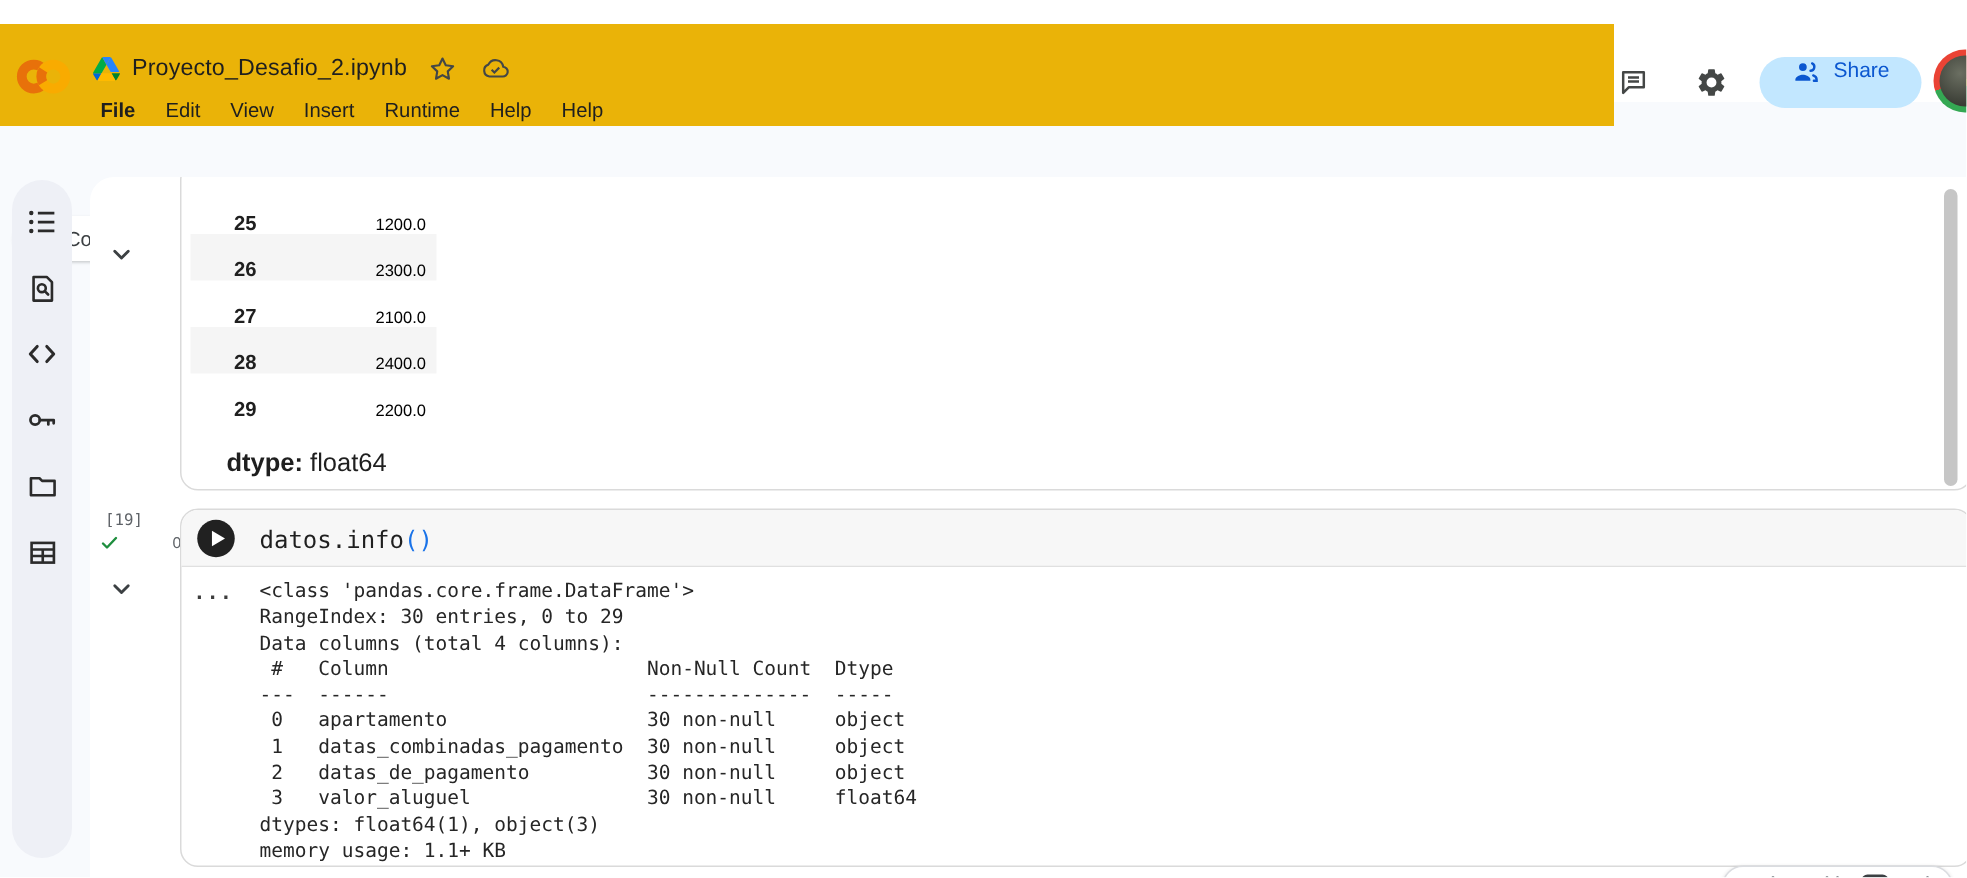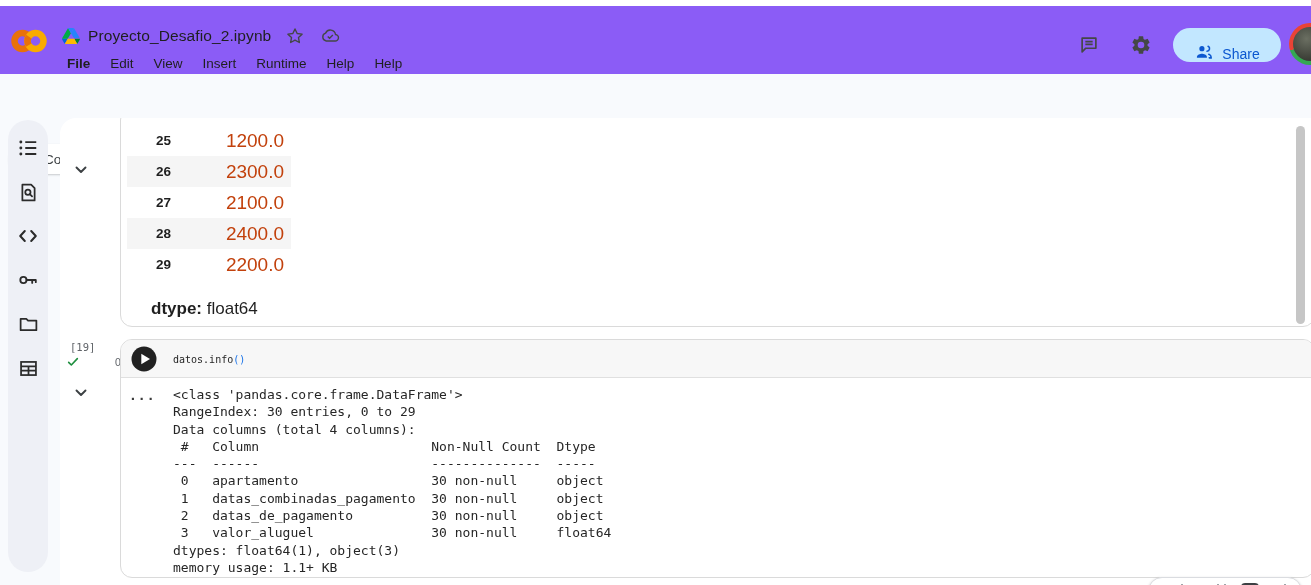--- a/index.html
+++ b/index.html
@@ -1,34 +1,34 @@
 <!DOCTYPE html>
 <html><head>
 <meta charset="utf-8">
 <style>
   * { margin:0; padding:0; box-sizing:border-box; }
   html,body { width:1311px; height:585px; overflow:hidden; background:#fff;
               font-family:"Liberation Sans", sans-serif; }
   .screen { position:relative; width:1311px; height:585px; background:#fff; overflow:hidden; }
 
   
-  .header { position:absolute; left:0; top:6px; width:1311px; height:68px; background:#8b5cf6; }
+  .header { position:absolute; left:0; top:16px; width:1076px; height:68px; background:#eab308; }
   .logo { position:absolute; left:9px; top:20px; width:40px; height:30px; }
   .title-row { position:absolute; left:62px; top:17px; height:26px; display:flex; align-items:center; gap:8px; }
   .nb-title { font-size:15.5px; color:#1f1f1f; letter-spacing:.1px; }
   .title-row .mini-icon { margin-left:6px; display:flex; align-items:center; }
   .menu-bar { position:absolute; left:58px; top:46px; height:22px; display:flex; align-items:center; }
   .menu-item { font-size:13.5px; color:#1f1f1f; padding:0 10px; cursor:default; }
   .menu-item:first-child { padding-left:9px;font-weight:bold; }
 
   .hdr-icon { position:absolute; top:28px; width:22px; height:22px; }
   .icon-comment { left:1078px; }
   .icon-gear { left:1130px; }
   .share-btn { position:absolute; left:1173px; top:22px; height:34px; width:108px;
-               background:#c2e7ff; border-radius:17px; display:flex; align-items:flex-end;
+               background:#c2e7ff; border-radius:17px; display:flex; align-items:flex-start;
                justify-content:center; gap:8px; }
   .share-label { font-size:14px; color:#0b57d0; font-weight:500; }
   .avatar { position:absolute; left:1289px; top:17px; width:42px; height:42px; border-radius:50%;
             background:conic-gradient(#ea4335 0 12%, #fbbc04 12% 45%, #34a853 45% 70%, #ea4335 70% 100%);
             display:flex; align-items:center; justify-content:center; }
   .avatar-inner { width:34px; height:34px; border-radius:50%;
             background:radial-gradient(circle at 40% 35%, #6b6f62, #3a3d35 70%); }
 
   
   .lower-bg { position:absolute; left:0; top:68px; width:1311px; height:517px; background:#f8fafd; }
@@ -61,41 +61,41 @@
   .sb-btn { width:28px; height:28px; margin-bottom:16px; display:flex; align-items:center; justify-content:center; }
 
   .card { position:absolute; left:60px; top:118px; width:1251px; height:467px; background:#fff;
           border-top-left-radius:16px; overflow:hidden; }
 
   .cell-box { position:absolute; left:60px; right:-4px; border:1px solid #dadada; border-radius:12px; background:#fff; }
   .cell1 { top:-10px; height:219px; }
   .cell2 { top:221px; height:239px; }
 
   .series-table { position:absolute; left:6px; top:16px; width:164px; }
-  .series-row { height:31px; display:flex; align-items:center; }
+  .series-row { height:31px; display:flex; align-items:flex-end; }
   .series-row:nth-child(even) { background:#f5f5f5; }
   .series-index { width:60px; padding-left:29px; font-size:13.5px; font-weight:700; color:#1f1f1f; }
-  .series-value { flex:1; text-align:right; padding-right:7px; font-size:19px; color:#c2410c; }
+  .series-value { flex:1; text-align:right; padding-right:7px; font-size:11px; color:#000000; }
   .dtype-row { position:absolute; left:30px; top:190px; font-size:17px; color:#1f1f1f; }
   .dtype-row b { font-weight:700; }
   .out-scrollbar { position:absolute; right:9px; top:17px; width:9px; height:198px; background:#c6c6c6; border-radius:5px; }
 
   .collapse-chevron { position:absolute; left:13px; width:18px; height:18px; }
   .chev1 { top:44px; }
   .chev2 { top:267px; }
   .gutter-count { position:absolute; left:10px; top:223px; font-family:"DejaVu Sans Mono", monospace;
                   font-size:10.5px; color:#5f6368; }
   .gutter-exec { position:absolute; left:7px; top:238px; display:flex; align-items:center; gap:2px; }
   .gutter-time { font-size:10.5px; color:#5f6368;margin-left:34px; }
 
   .code-row { position:absolute; left:0; right:0; top:0; height:38px; background:#f7f7f7;
               border-bottom:1px solid #e0e0e0; border-radius:11px 11px 0 0; }
   .play-btn { position:absolute; left:10px; top:6px; width:26px; height:26px; }
   .code-line { position:absolute; left:52px; top:0; height:38px; display:flex; align-items:center;
-               font-family:"DejaVu Sans Mono", monospace; font-size:10px; color:#1f1f1f; }
+               font-family:"DejaVu Sans Mono", monospace; font-size:16px; color:#1f1f1f; }
   .code-paren { color:#1a73e8; }
 
   .out-marker { position:absolute; left:8px; top:48px; font-family:"DejaVu Sans Mono", monospace;
                 font-size:13px; font-weight:700; letter-spacing:1px; color:#3c3c3c; }
   .info-output { position:absolute; left:52px; top:46px; font-family:"DejaVu Sans Mono", monospace;
                  font-size:13px; line-height:17.3px; color:#262626; white-space:pre; }
 
   .mini-toolbar { position:absolute; left:1088px; top:459px; width:154px; height:40px; background:#fff;
                   border:1px solid #dadce0; border-radius:14px; box-shadow:0 1px 3px rgba(0,0,0,.18); }
   .mt-mark { position:absolute; top:6px; background:#80868b; width:2px; height:12px; border-radius:1px; }

